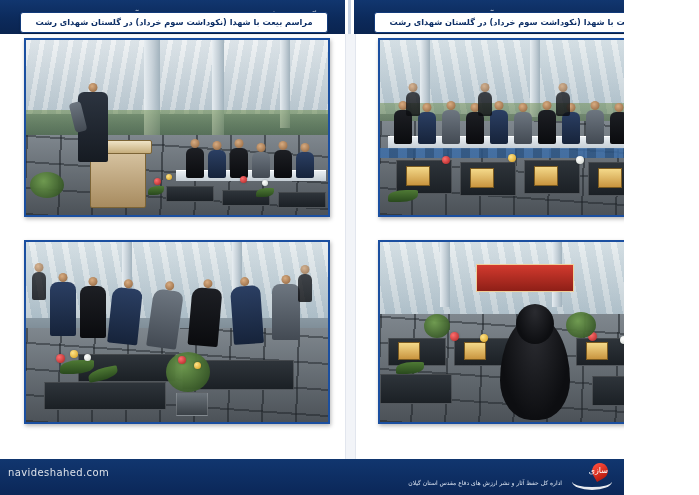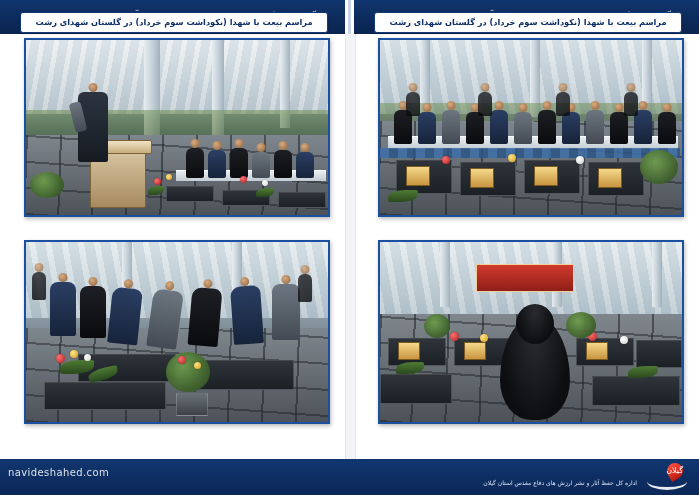--- a/index.html
+++ b/index.html
@@ -5,21 +5,21 @@
   html, body {
     margin: 0;
     padding: 0;
     background: #ffffff;
   }
   body {
     font-family: "DejaVu Sans", "Liberation Sans", sans-serif;
   }
   .page {
     position: relative;
-    width: 699px;
+    width: 624px;
     height: 495px;
     background: #ffffff;
     overflow: hidden;
   }
   
   .header-band {
     position: absolute;
     left: 0; top: 0;
     width: 699px;
     height: 34px;
@@ -506,16 +506,16 @@
     </div>
   </div>
 
   <div class="footer"></div>
   <div class="watermark">navideshahed.com</div>
 
   <div class="footer-mark">
     <div class="flame"></div>
     <div class="swoosh"></div>
   </div>
-  <div class="footer-logo-text">گیلان</div>
+  <div class="footer-logo-text">سازی</div>
   <div class="footer-logo-sub">اداره کل حفظ آثار و نشر ارزش های دفاع مقدس استان گیلان</div>
 
 </div>
 
 </body></html>

